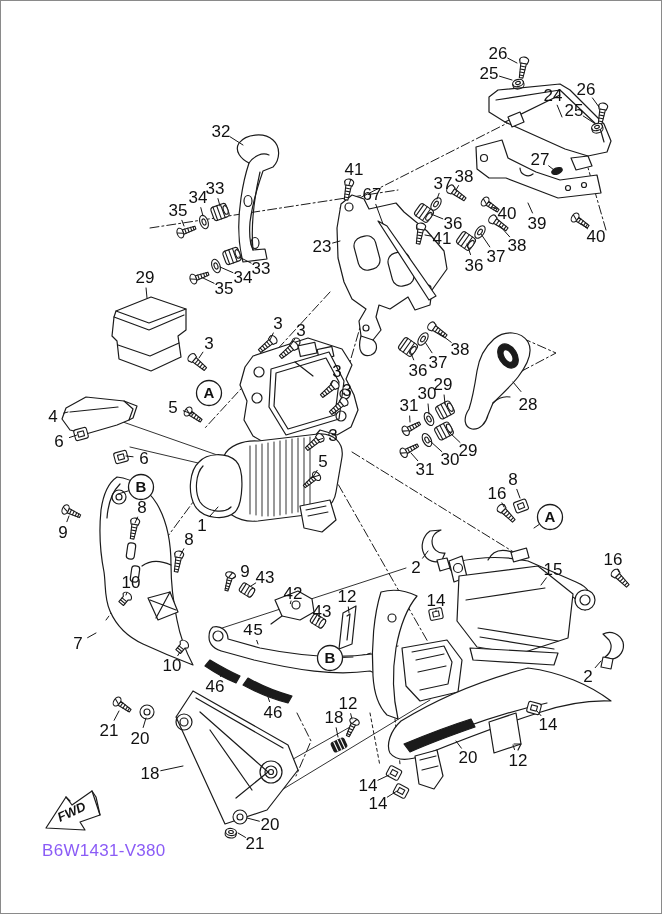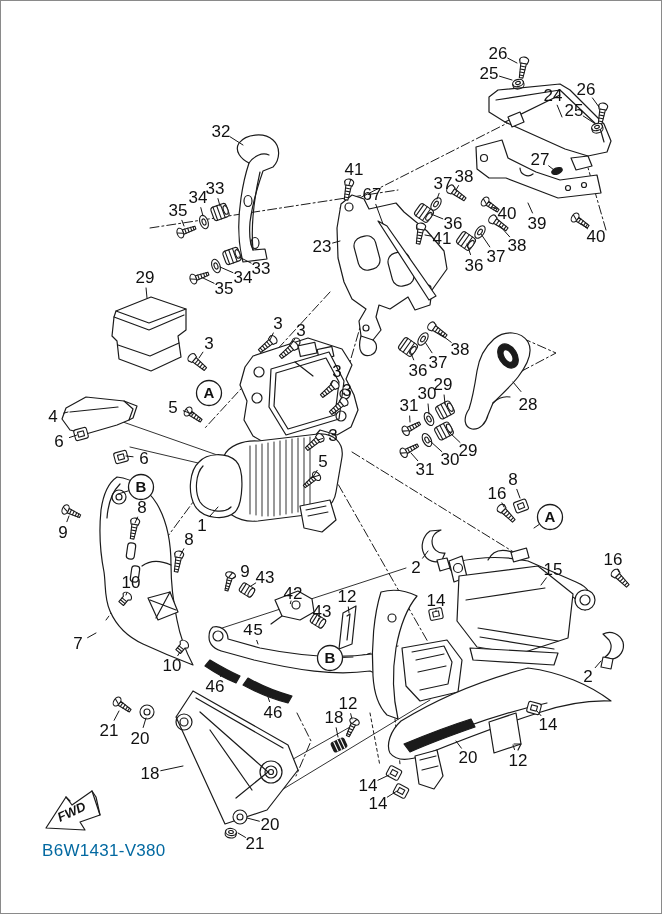--- a/index.html
+++ b/index.html
@@ -3,21 +3,21 @@
 <meta charset="utf-8">
 <style>
   html,body{margin:0;padding:0;background:#ffffff}
   .canvas{position:relative;width:662px;height:914px;background:#fff;
           font-family:"Liberation Sans",sans-serif;overflow:hidden;
           box-shadow:inset 0 0 0 1px #8a8a8a}
   #art{position:absolute;left:0;top:0}
   .part-label{position:absolute;transform:translate(-50%,-50%);
               font-size:17px;color:#101010;white-space:nowrap;line-height:1;
               font-family:"Liberation Sans",sans-serif}
-  .code{position:absolute;left:42px;top:841px;font-size:17px;color:#0369a1;
+  .code{position:absolute;left:42px;top:841px;font-size:17px;color:#8b5cf6;
         letter-spacing:.3px}
   .callout-letter{font-size:15px;font-weight:bold}
 </style>
 </head>
 <body>
 
 <div class="canvas">
 
 <svg id="art" width="662" height="914" viewBox="0 0 662 914">
   <defs>

